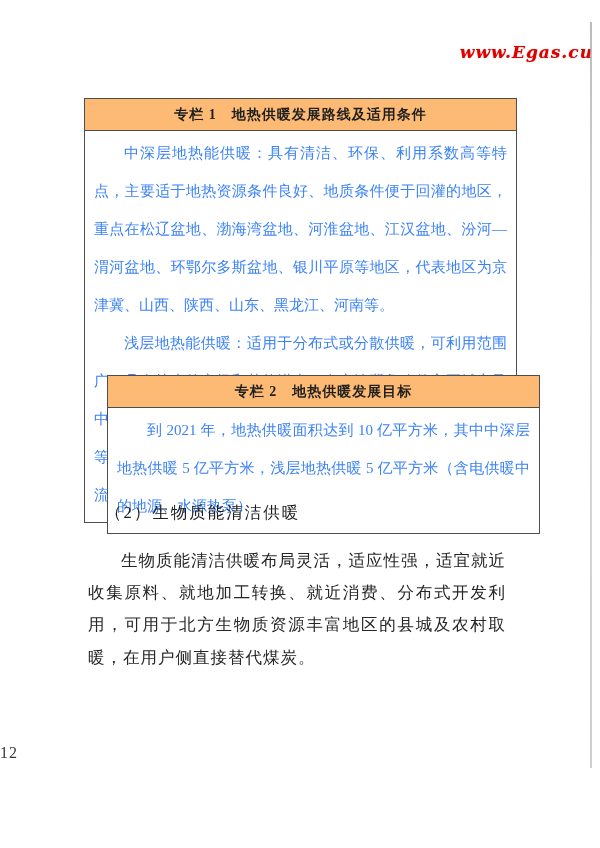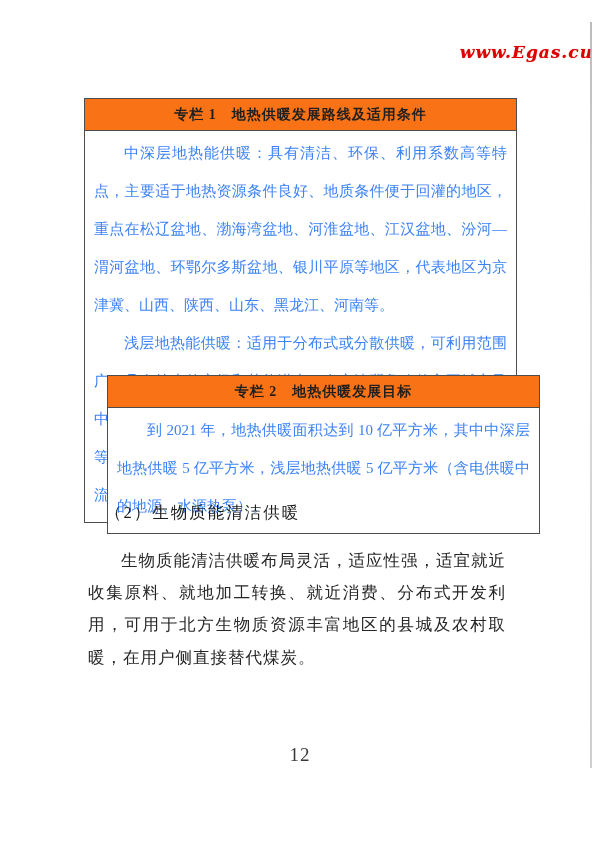--- a/index.html
+++ b/index.html
@@ -43,21 +43,21 @@
     left: 84px;
     width: 431px;
     border: 1px solid #4d4d4d;
     background: #ffffff;
   }
   .box-1 { top: 98px; }
   .box-2 { top: 375px; margin-left: 23px; }
   .box-header {
     height: 31px;
     line-height: 31px;
-    background: #f97316;
+    background: #fdba74;
     border-bottom: 1px solid #4d4d4d;
     text-align: center;
     font-weight: bold;
     font-size: 14px;
     color: #1f1f1f;
     letter-spacing: 1px;
   }
   .box-body {
     padding: 3px 9px 8px 9px;
     font-size: 15px;
@@ -91,22 +91,21 @@
   .main-text p {
     margin: 16px;
     text-indent: 2em;
     letter-spacing: 1px;
   }
   .page-number {
     position: absolute;
     top: 744px;
     left: 0;
     width: 600px;
-    text-align: center;
-    font-size: 19px;
+    font-size: 16px;
     color: #3a3a3a;
     letter-spacing: 1px;
   }
 </style>
 </head>
 <body>
 
 <div class="page">
 
   <div class="watermark">www.Egas.cu</div>

